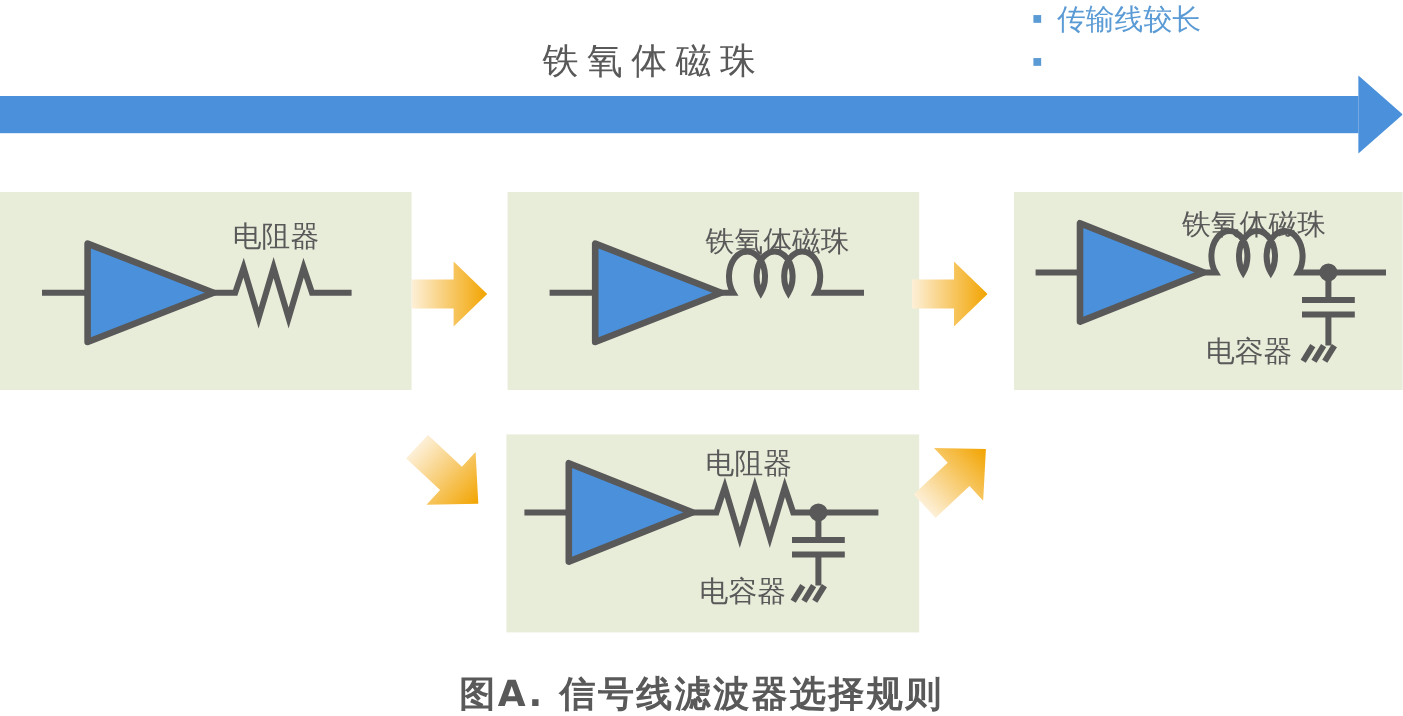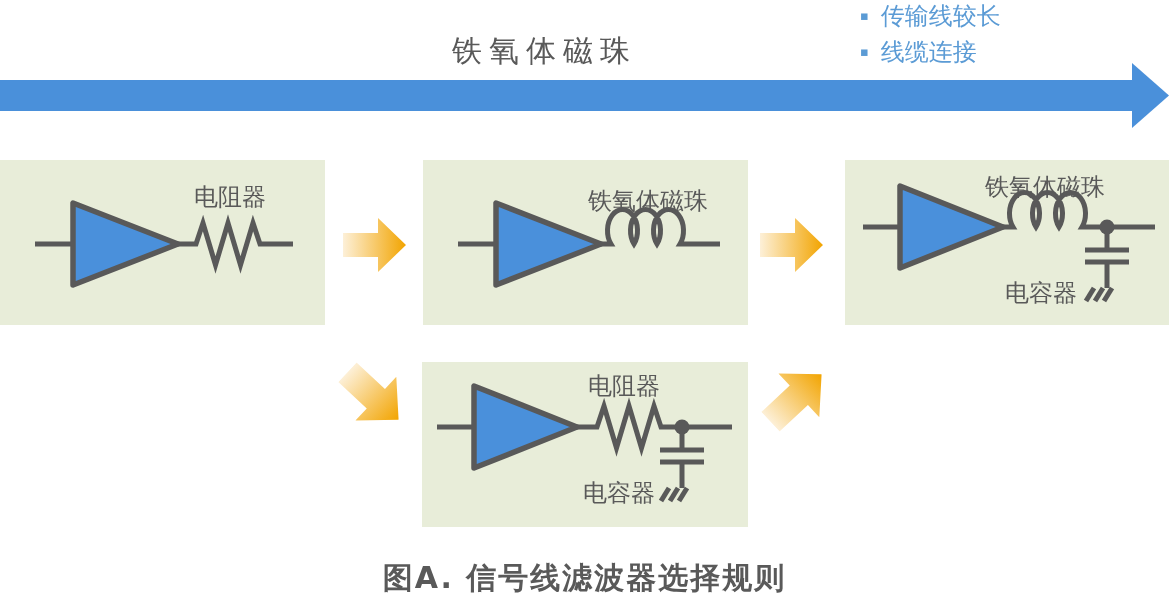--- a/index.html
+++ b/index.html
@@ -16,21 +16,21 @@
     white-space:nowrap;
   }
   .main-arrow{position:absolute;left:0;top:63px;}
   .note-list{
     position:absolute;left:860px;top:-2px;
     color:#5b9bd5;font-size:24px;line-height:36px;font-weight:500;
   }
   .note-item{display:flex;align-items:center;white-space:nowrap;}
   .note-bullet{font-size:13px;margin-right:12px;line-height:36px;}
   .cell{
-    position:absolute;background:#e8edd9;
+    position:absolute;background:#e8edd9;padding-left:18px;
   }
   .cell svg{position:absolute;left:0;top:0;}
   .cell-label{
     position:absolute;transform:translateX(-50%);
     color:#595959;font-size:24px;white-space:nowrap;font-weight:500;
   }
   .step-arrow{position:absolute;}
   .rot-down{transform:rotate(43deg);}
   .rot-up{transform:rotate(-43deg);}
   .caption{
@@ -53,21 +53,20 @@
     <polygon points="1132,0 1169,32.5 1132,65" fill="#4a90da"></polygon>
   </svg>
 
   <div class="note-list">
     <div class="note-item">
       <span class="note-bullet">▪</span>
       <span>传输线较长</span>
     </div>
     <div class="note-item">
       <span class="note-bullet">▪</span>
-      <span>线缆连接</span>
     </div>
   </div>
 
   <div class="cell" style="left:0;top:160px;width:325px;height:165px;">
     <svg width="325" height="165" viewBox="0 0 325 165">
       <path class="wire" d="M35 84 H73"></path>
       <polygon class="amp" points="73,43 73,125 178,84"></polygon>
       <path class="wire" d="M178 84 H196 l7,-21 l12.5,42 l12.5,-42 l12.5,42 l12.5,-42 l7,21 H293"></path>
     </svg>
     <div class="cell-label" style="left:230px;top:21px;">电阻器</div>

